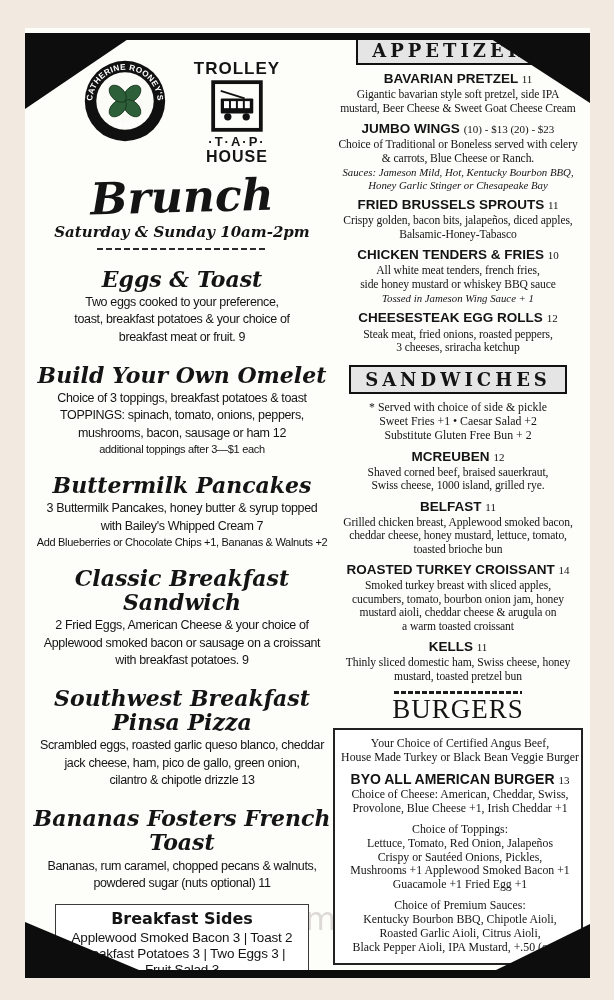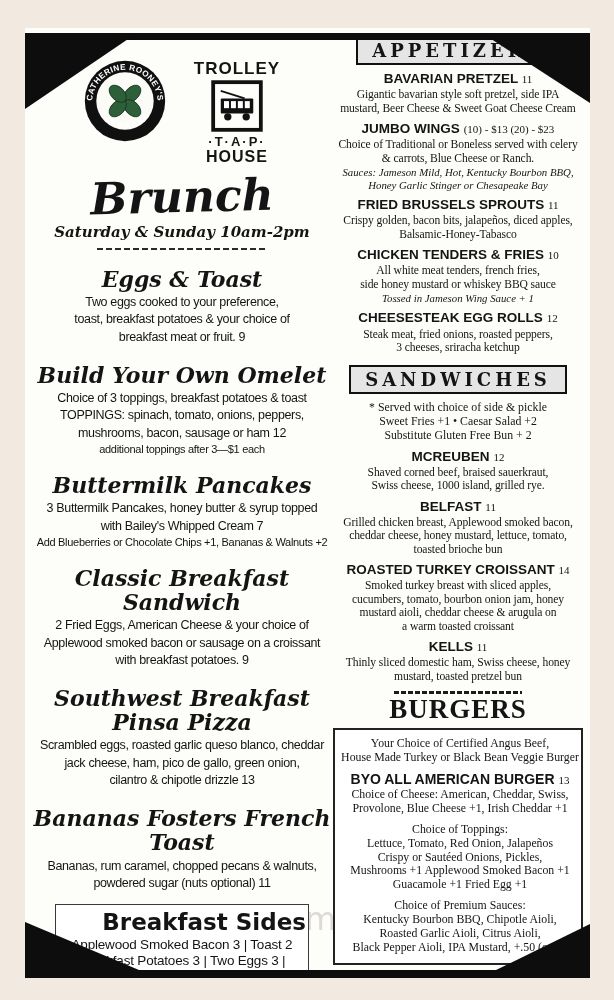--- a/index.html
+++ b/index.html
@@ -33,38 +33,38 @@
   .brunch{font-family:"DejaVu Serif",serif;font-style:italic;font-weight:bold;
     font-size:44px;line-height:1.0;margin-top:10px;transform:rotate(-1.5deg);}
   .brunch-sub{font-family:"DejaVu Serif",serif;font-style:italic;font-weight:bold;font-size:15px;margin-top:4px;}
   .hdr-rule{width:170px;height:2px;margin:7px auto 0 auto;
     background:repeating-linear-gradient(90deg,#2a2a2a 0 6px,transparent 6px 9px);}
   .lsec{margin-top:17px;}
   .lsec-title{font-family:"DejaVu Serif",serif;font-style:italic;font-weight:bold;font-size:22px;line-height:1.1;}
   .lsec-desc{font-size:12.5px;line-height:1.38;letter-spacing:-0.35px;margin-top:3px;}
   .lsec-note{font-size:11px;line-height:1.2;letter-spacing:-0.3px;margin-top:1px;}
   .bsides-box{width:248px;margin:12px auto 0 auto;border:1.5px solid #3a3a3a;padding:4px 2px 6px 2px;background:#fff;}
-  .bsides-title{font-family:"DejaVu Sans",sans-serif;font-weight:bold;font-size:23px;text-align:right;}
+  .bsides-title{font-family:"DejaVu Sans",sans-serif;font-weight:bold;font-size:16px;}
   .bsides-lines{font-size:13.5px;line-height:1.2;margin-top:2px;letter-spacing:-0.2px;}
 
   
   .right{position:absolute;left:304px;top:6px;width:258px;text-align:center;z-index:3;}
   .boxhead{display:inline-block;border:2.5px solid #111;padding:2px 14px;background:#e5e5e5;}
   .boxhead span{font-family:"DejaVu Serif",serif;font-weight:bold;font-size:18px;letter-spacing:4px;}
   .app-head{margin-top:2px;}
   .sw-head{margin-top:10px;}
   .ritem{margin-top:6px;}
   .rname{font-family:"Liberation Sans",sans-serif;font-weight:bold;font-size:13.5px;letter-spacing:0;line-height:1.2;}
   .rprice{font-family:"Liberation Serif",serif;font-weight:normal;font-size:11px;text-align:center;}
   .rdesc{font-family:"Liberation Serif",serif;font-size:11.6px;line-height:1.16;letter-spacing:-0.1px;margin-top:1px;}
   .rnote{font-family:"Liberation Serif",serif;font-style:italic;font-size:10.8px;line-height:1.15;margin-top:1px;}
   .sw-note{font-family:"Liberation Serif",serif;font-size:11.8px;line-height:1.22;margin-top:6px;}
   .burgers-rule{width:128px;height:3px;margin:8px auto 0 auto;
     background:repeating-linear-gradient(90deg,#1c1c1c 0 5px,transparent 5px 7px);}
-  .burgers-title{font-family:"Liberation Serif",serif;font-weight:bold;font-size:27px;line-height:1.05;letter-spacing:1px;margin-top:1px;}
+  .burgers-title{font-family:"Liberation Serif",serif;font-weight:normal;font-size:27px;line-height:1.05;letter-spacing:1px;margin-top:1px;}
   .burger-box{border:2px solid #222;margin:4px 4px 0 4px;padding:7px 0 8px 4px;background:#fff;}
   .bb-block{font-family:"Liberation Serif",serif;font-size:11.8px;line-height:1.18;}
   .bb-block + .bb-block{margin-top:7px;}
   .byo-name{font-family:"Liberation Sans",sans-serif;font-weight:bold;font-size:14px;}
   .sides-title{font-family:"Liberation Serif",serif;font-weight:bold;font-size:21px;letter-spacing:1px;margin-top:4px;}
   .watermark{position:absolute;left:280px;top:872px;z-index:2;
     font-family:"DejaVu Sans",sans-serif;font-size:32px;letter-spacing:5px;
     color:rgba(160,150,145,0.35);pointer-events:none;}
 </style>
 </head>

